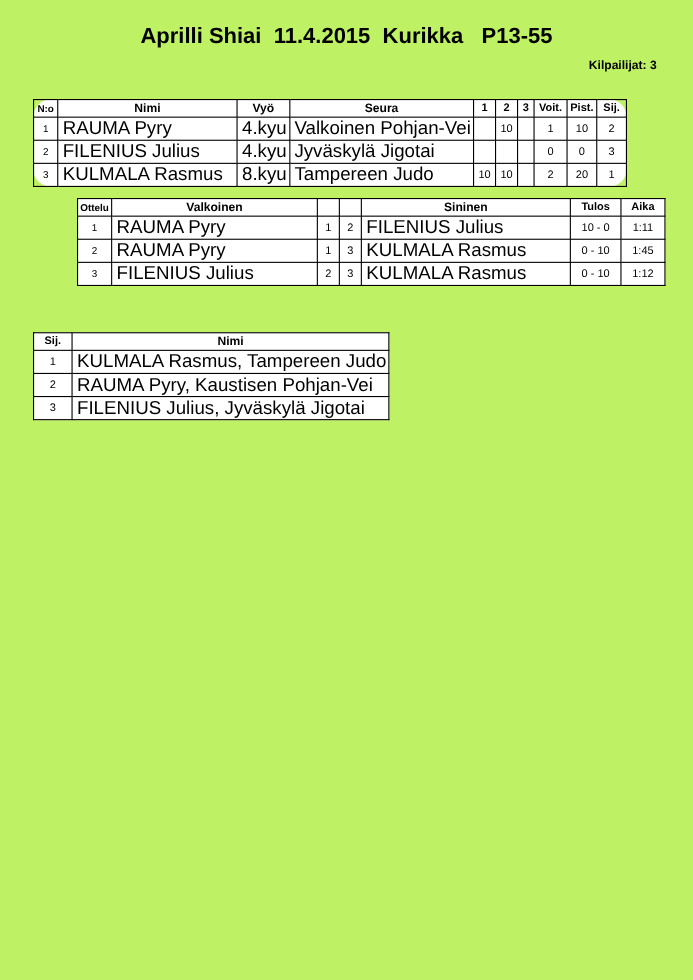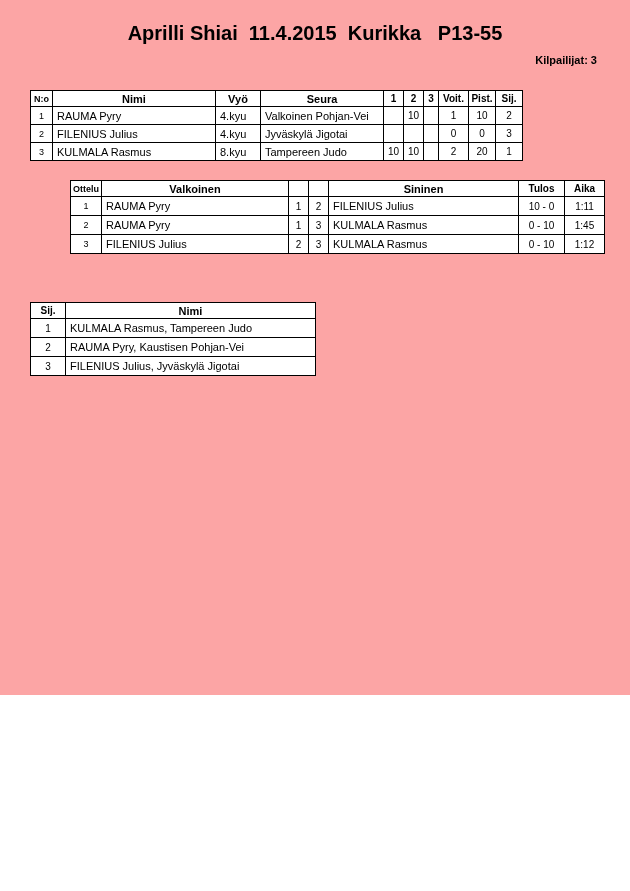--- a/index.html
+++ b/index.html
@@ -4,22 +4,22 @@
 <style>
   html, body { margin: 0; padding: 0; }
   body {
     width: 630px; height: 891px;
     background: #ffffff;
     font-family: "Liberation Sans", sans-serif;
     color: #000000;
   }
   .page {
     position: relative;
-    width: 630px; height: 695px;
-    background: #fca5a5;
+    width: 630px; height: 891px;
+    background: #bef264;
     overflow: hidden;
   }
   .title {
     position: absolute; top: 22px; left: 0; width: 630px;
     text-align: center;
     font-size: 20px; font-weight: bold;
     white-space: pre;
   }
   .count {
     position: absolute; top: 54px; right: 33px;
@@ -33,38 +33,38 @@
   #label-kilpailijat { top: 70px;  left: 30px; width: 410px; }
   #label-ottelut     { top: 179px; left: 30px; width: 522px; }
   #label-tulokset    { top: 285px; left: 30px; width: 334px; }
 
   table {
     position: absolute;
     border-collapse: collapse;
     table-layout: fixed;
     background: #ffffff;
   }
-  #table-kilpailijat { top: 90px;  left: 30px; }
+  #table-kilpailijat { top: 90px;  left: 30px; border-radius: 17px; }
   #table-ottelut     { top: 180px; left: 30px; margin-left: 40px; }
   #table-tulokset    { top: 302px; left: 30px; }
 
   th, td {
     border: 1px solid #000000;
     padding: 0 2px;
     overflow: hidden;
     white-space: nowrap;
     vertical-align: middle;
   }
   th {
     font-weight: bold;
     font-size: 11px;
     text-align: center;
     height: 15px;
   }
-  td { font-size: 11px; height: 17px; }
+  td { font-size: 17px; height: 17px; }
   #table-ottelut td, #table-tulokset td { height: 18px; }
 
   .l { text-align: left; padding-left: 4px; }
   .c { text-align: center; }
   .small { font-size: 9px; }
   .mid { font-size: 10px; }
 </style>
 </head>
 <body>
 

